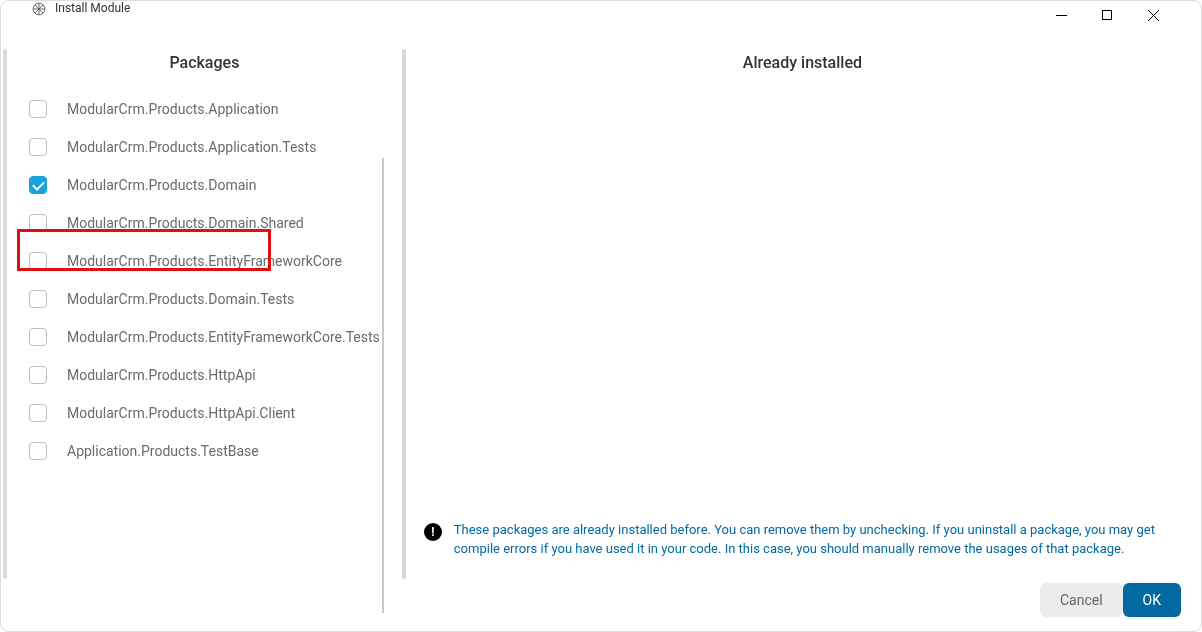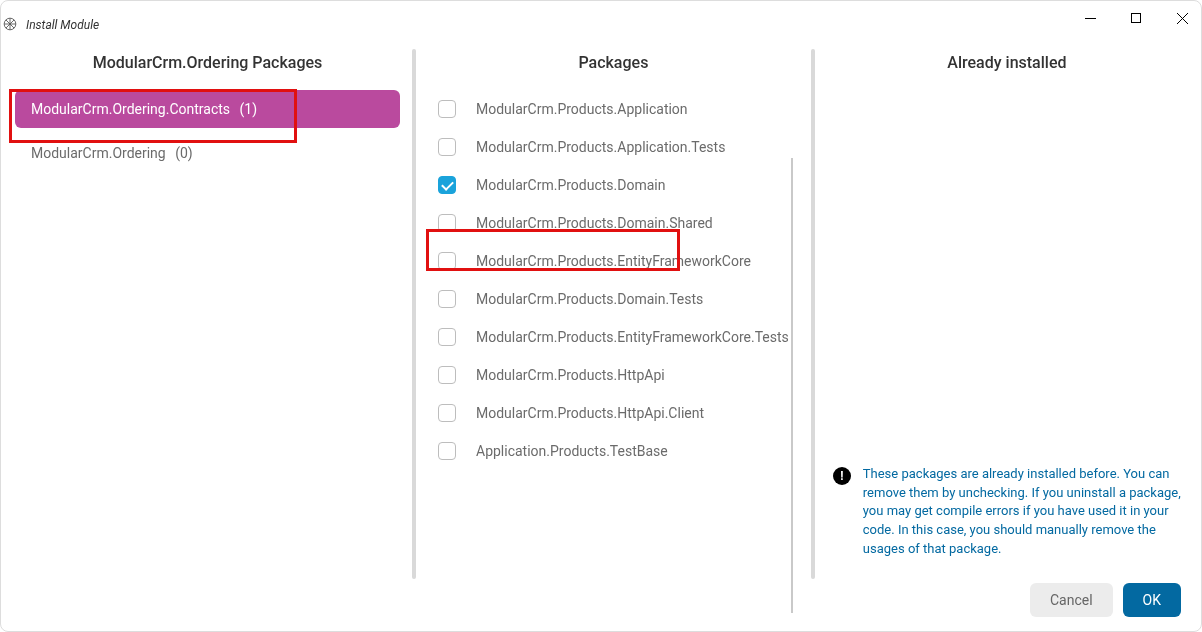--- a/index.html
+++ b/index.html
@@ -14,24 +14,23 @@
       height: 632px;
       border: 1px solid #ddd;
       border-radius: 8px;
       overflow: hidden;
       display: flex;
       flex-direction: column;
     }
     .title-bar {
       height: 32px;
       display: flex;
-      align-items: flex-end;
-      padding: 0 1px;
+      align-items: flex-start;
+      padding: 0 30px;
       border-bottom: 1px solid transparent;
-      font-style: italic;
     }
     .title-bar-icon {
       width: 16px;
       height: 16px;
       margin-right: 8px;
       display: flex;
       align-items: center;
       justify-content: center;
     }
     .title-bar-title {
@@ -191,21 +190,20 @@
       margin-top: 2px;
     }
     .info-text {
       font-size: 13px;
       color: #0369a1;
       line-height: 1.45;
     }
     .button-row {
       display: flex;
       justify-content: flex-end;
-      gap: 10px;
     }
     .btn {
       padding: 9px 20px;
       border: none;
       border-radius: 6px;
       font-size: 14px;
       cursor: pointer;
     }
     .btn-cancel {
       background: #ececec;
@@ -254,34 +252,20 @@
     <div class="win-ctrl">
       <svg width="11" height="11" viewBox="0 0 11 11">
           <path d="M0 0 L11 11 M11 0 L0 11" stroke="#000" stroke-width="1"></path>
         </svg>
     </div>
   </div>
 </div>
 
 <div class="content">
 
-  <div class="column col-1">
-    <div class="col-header">ModularCrm.Ordering Packages</div>
-    <div class="left-list">
-      <div class="left-item selected">
-        <span>ModularCrm.Ordering.Contracts</span>
-        <span class="count">(1)</span>
-      </div>
-      <div class="left-item">
-        <span>ModularCrm.Ordering</span>
-        <span class="count">(0)</span>
-      </div>
-    </div>
-    <div class="highlight-box-1" style="left:6px; top:50px; width:288px; height:54px;"></div>
-  </div>
 
   <div class="divider"></div>
 
   <div class="column col-2">
     <div class="col-header">Packages</div>
     <div class="packages-container">
       <div class="packages-scroll-inner"></div>
       <div class="packages-list">
         <div class="package-row">
           <div class="checkbox"></div>

